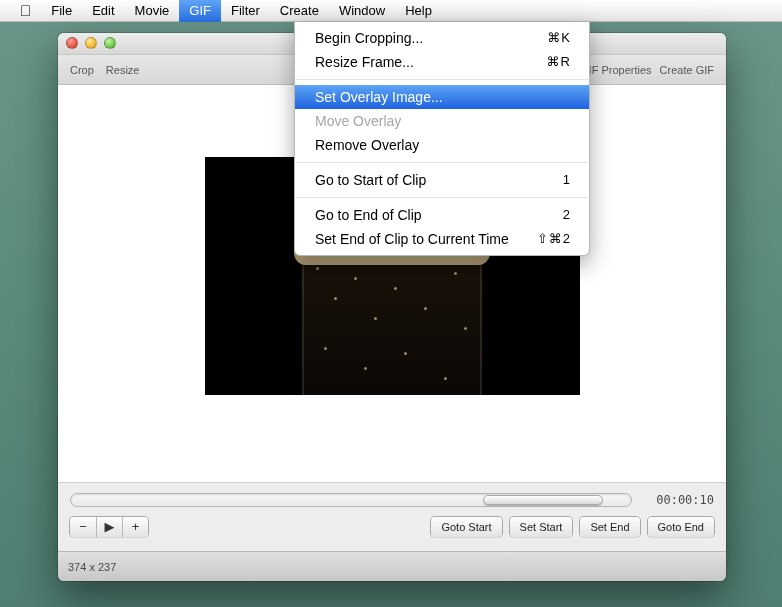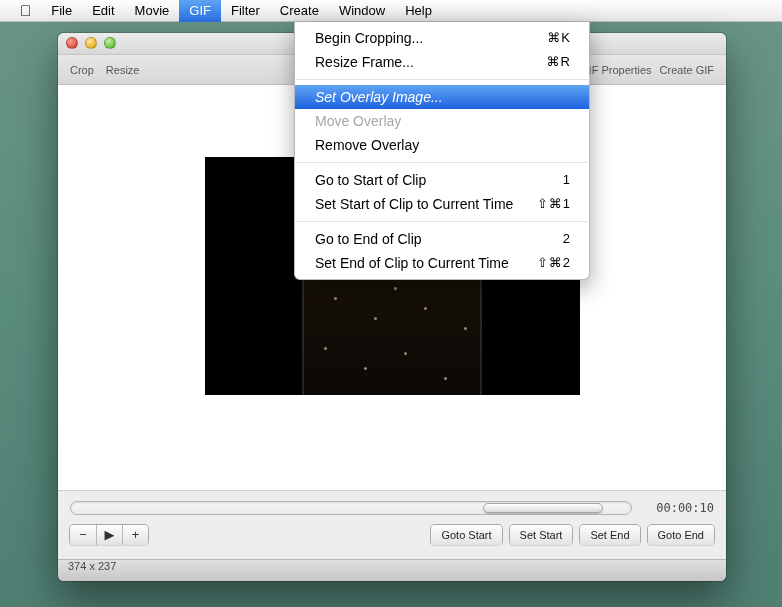--- a/index.html
+++ b/index.html
@@ -64,21 +64,20 @@
     justify-content: space-between;
     align-items: flex-start;
     padding: 2px 18px 2px 20px;
     font-size: 14px;
     line-height: 20px;
     color: #000;
   }
   .dropdown .dd-row.highlight {
     background: linear-gradient(180deg, #5ea4f4 0%, #1e62e0 100%);
     color: #fff;
-    font-style: italic;
   }
   .dropdown .dd-row.disabled { color: #a7a7a7; }
   .dropdown .dd-sep {
     height: 1px;
     background: #e2e2e2;
     margin: 5px 1px;
   }
   .dd-shortcut { font-size: 13px; letter-spacing: 1px; }
 
   
@@ -250,24 +249,25 @@
     border-radius: 4px;
     background: linear-gradient(180deg, #fdfdfd 0%, #e3e3e3 100%);
     box-shadow: 0 1px 0 rgba(255,255,255,0.5), 0 0 0 1px #a8a8a8;
     font-size: 11px;
     color: #222;
     cursor: default;
   }
   .controls-row .spacer { flex: 1; }
 
   .status-bar {
-    height: 22px;
+    height: 30px;
     background: linear-gradient(180deg, #e0e0e0 0%, #c7c7c7 100%);
     border-top: 1px solid #b8b8b8;
     display: flex;
+    align-items: center;
     padding: 0 10px;
     font-size: 11px;
     color: #4a4a4a;
   }
 </style>
 </head>
 <body>
 
 <div class="menubar">
   <span class="apple"></span>
@@ -372,24 +372,20 @@
     </div>
     <div class="dd-row">
       <span>Remove Overlay</span>
       <span class="dd-shortcut"></span>
     </div>
     <div class="dd-sep"></div>
     <div class="dd-row">
       <span>Go to Start of Clip</span>
       <span class="dd-shortcut">1</span>
     </div>
-    <div class="dd-row">
-      <span>Set Start of Clip to Current Time</span>
-      <span class="dd-shortcut">⇧⌘1</span>
-    </div>
     <div class="dd-sep"></div>
     <div class="dd-row">
       <span>Go to End of Clip</span>
       <span class="dd-shortcut">2</span>
     </div>
     <div class="dd-row">
       <span>Set End of Clip to Current Time</span>
       <span class="dd-shortcut">⇧⌘2</span>
     </div>
   </div>

